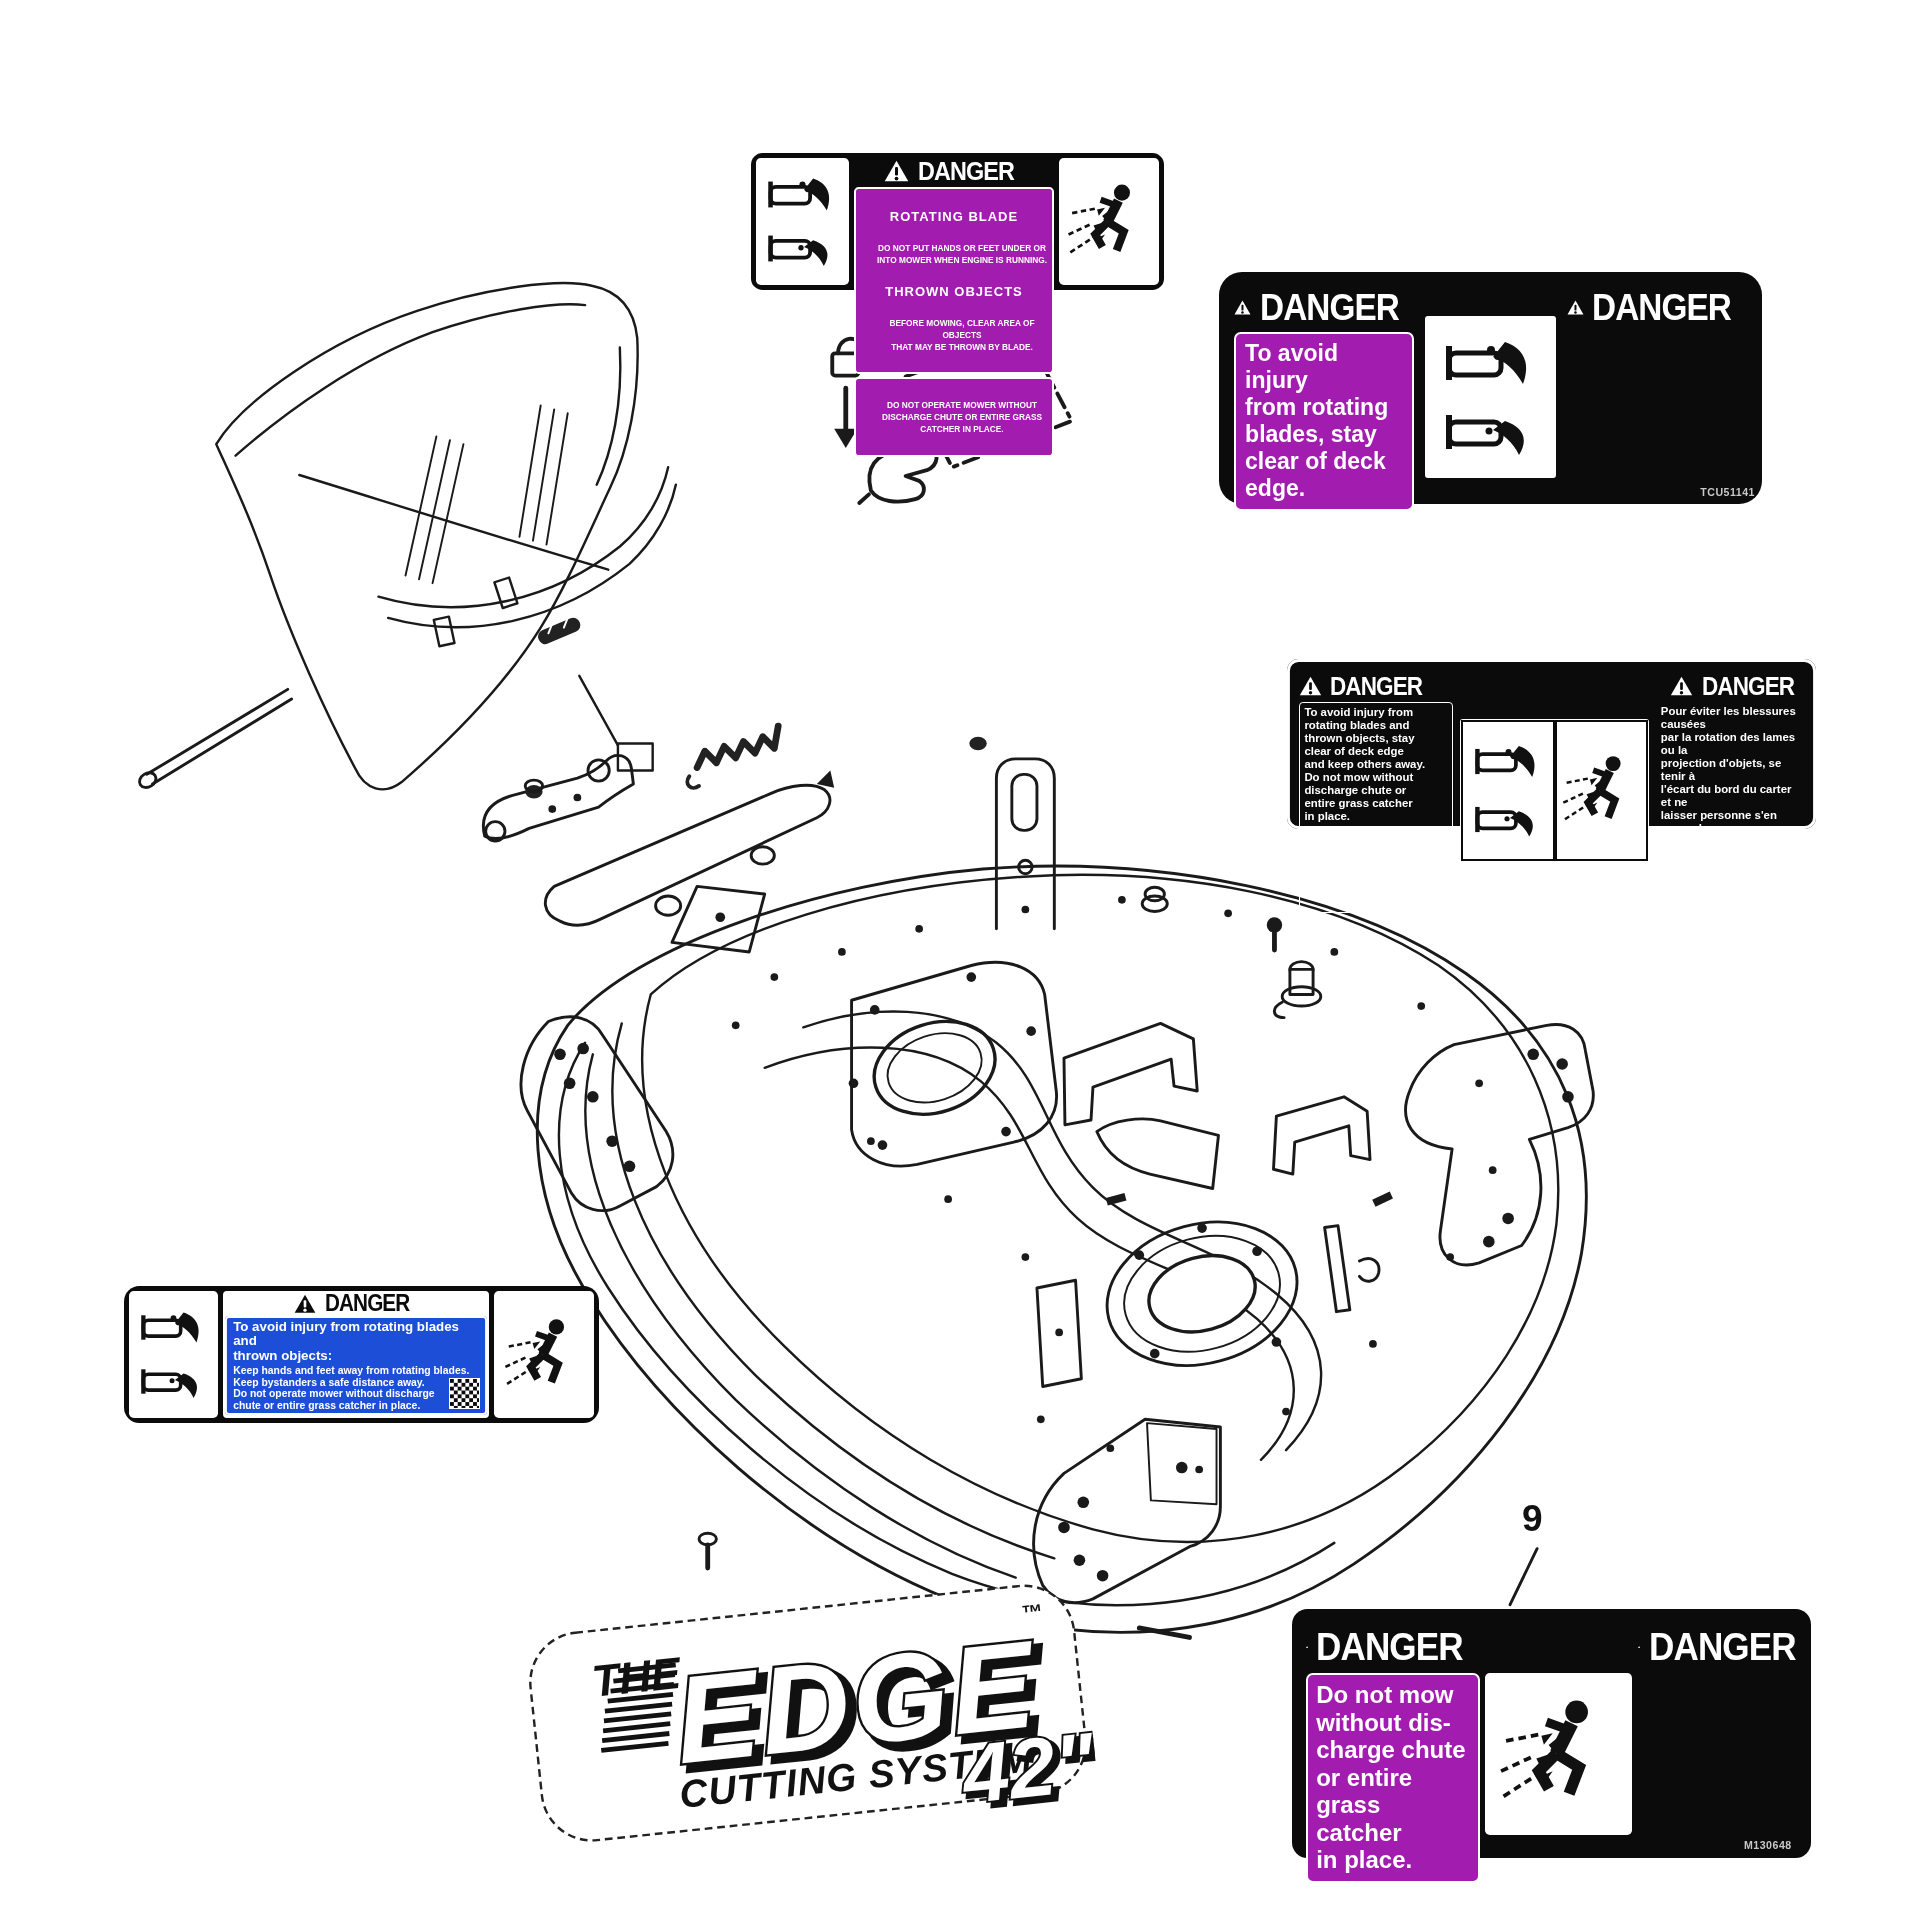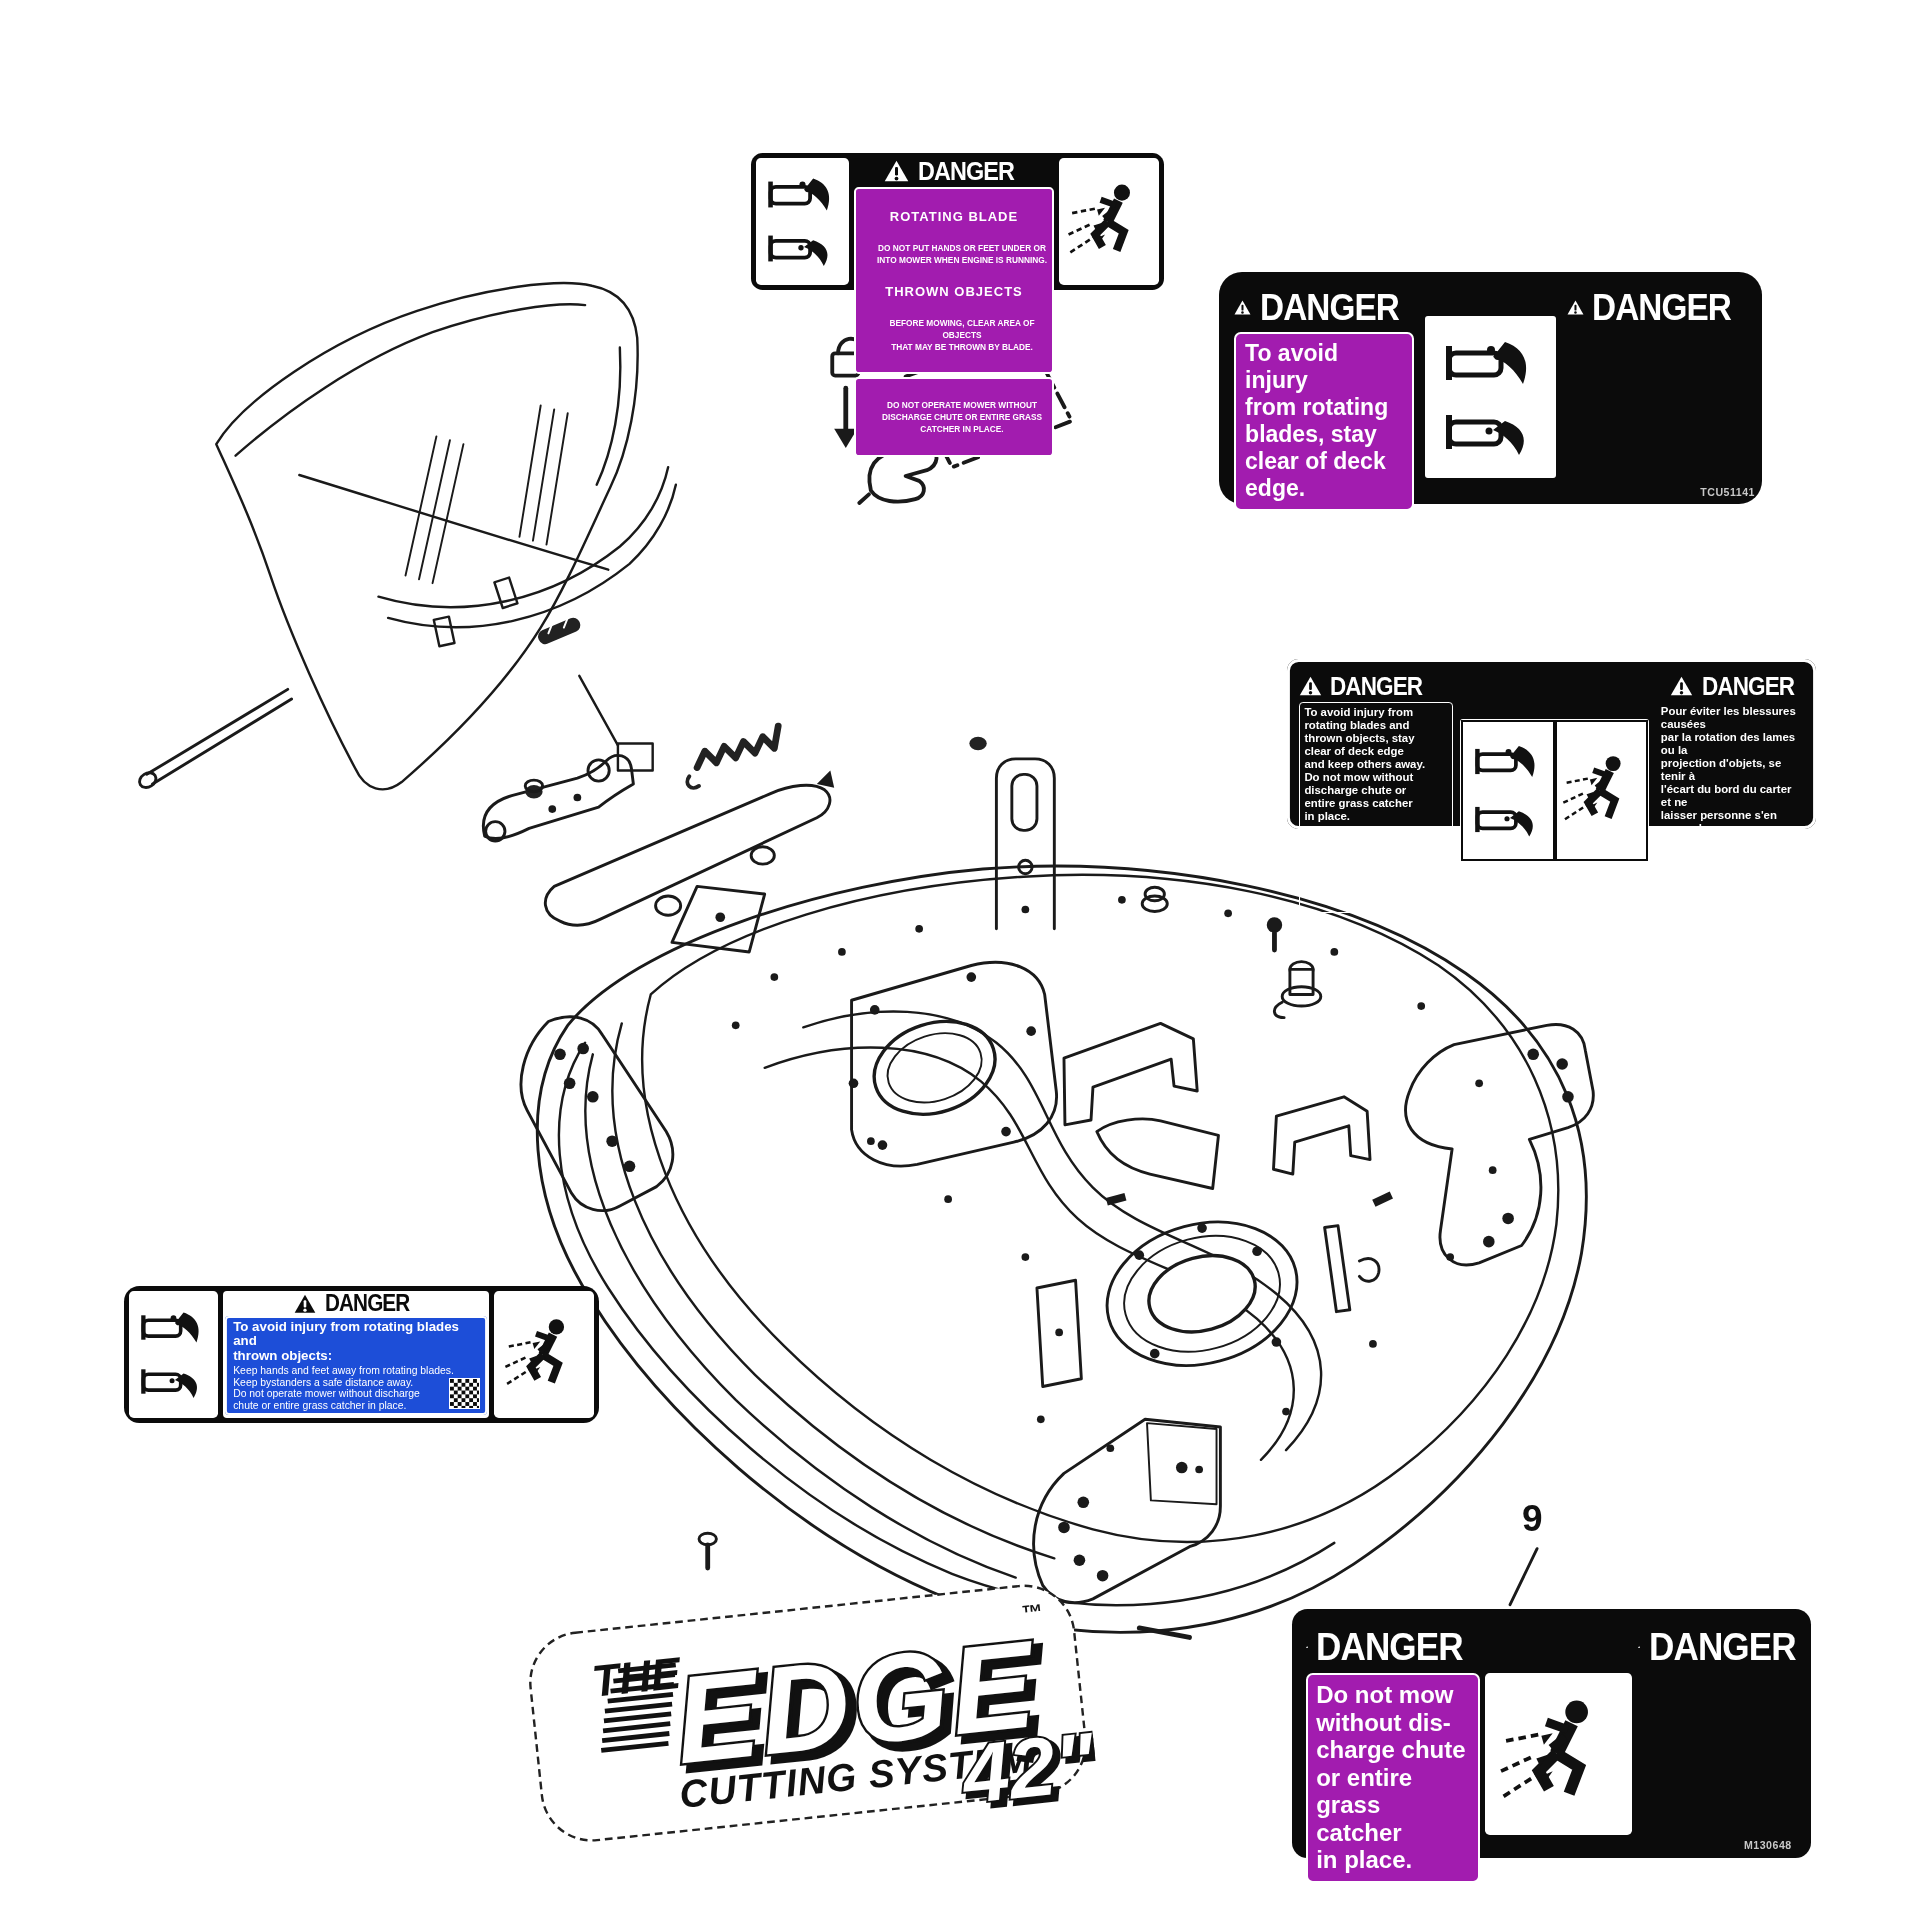--- a/index.html
+++ b/index.html
@@ -48,21 +48,21 @@
                       align-items:center;justify-content:space-evenly;}
 
   
   #lbl-hands{left:124px;top:1286px;width:475px;height:137px;border-radius:15.4px;display:flex;padding:4.8px;gap:4.8px;}
   #lbl-hands .picto{width:89px;}
   #lbl-hands .mid{flex:1;background:#fff;border-radius:3.9px;display:flex;flex-direction:column;min-width:0;}
   #lbl-hands .strip{height:29px;display:flex;align-items:center;justify-content:center;color:#0b0b0b;}
   #lbl-hands .blackbox{flex:1;margin:0 2.9px 2.9px;background:#1d4ed8;box-shadow:inset 0 0 0 1.9px #fff;
                        border-radius:3.9px;padding:3.9px 7.7px;position:relative;}
   #lbl-hands .intro{font-size:13.3px;line-height:14.5px;font-weight:bold;white-space:pre-line;}
-  #lbl-hands .body{font-size:10.4px;line-height:11.6px;font-weight:normal;white-space:pre-line;margin-top:1.9px;}
+  #lbl-hands .body{font-size:10.4px;line-height:11.6px;font-weight:bold;white-space:pre-line;margin-top:1.9px;}
   .qr{position:absolute;right:6.8px;bottom:6.8px;width:29px;height:29px;border:1.9px solid #fff;
       background:repeating-conic-gradient(#fff 0% 25%, #0b0b0b 0% 50%) 0 0/7.7px 7.7px;}
 
   
   #lbl-chute{left:1292px;top:1609px;width:519px;height:249px;border-radius:15.4px;
              display:grid;grid-template-columns:174px 1fr 174px;grid-template-rows:52px 1fr;
              padding:11.6px 13.5px 15.4px;column-gap:5.8px;}
   #lbl-chute .tbox{font-size:24px;line-height:27.5px;padding:6.8px 8.7px;}
   #lbl-chute .fr{font-size:20px;line-height:25px;}
   #lbl-chute .pwrap{grid-column:2;grid-row:2;display:flex;align-items:flex-start;justify-content:center;}

